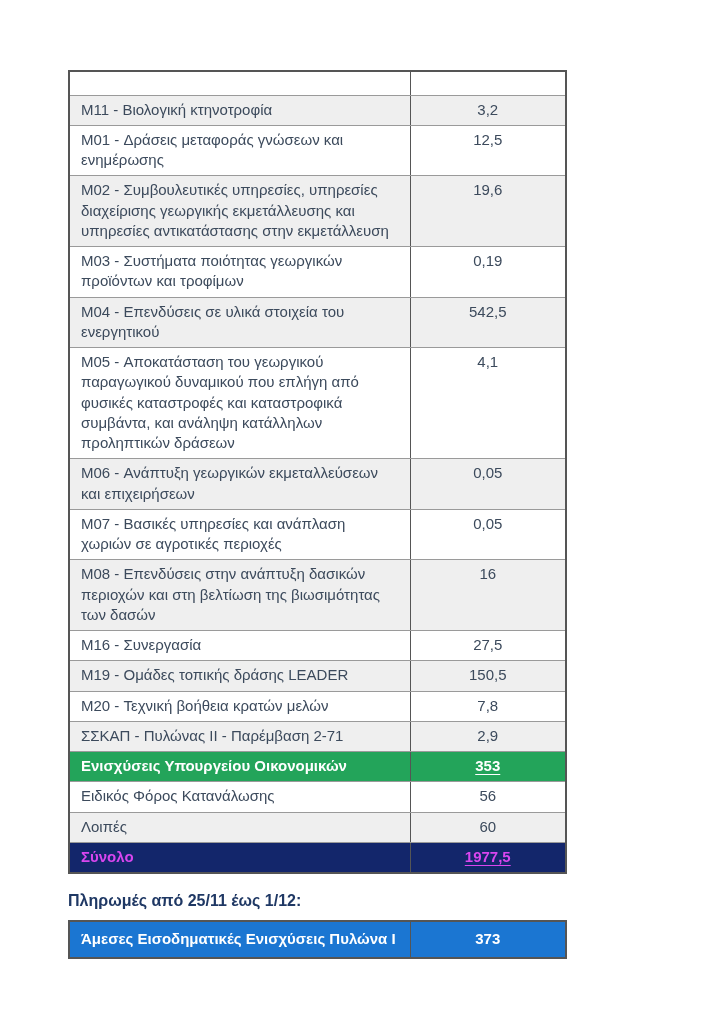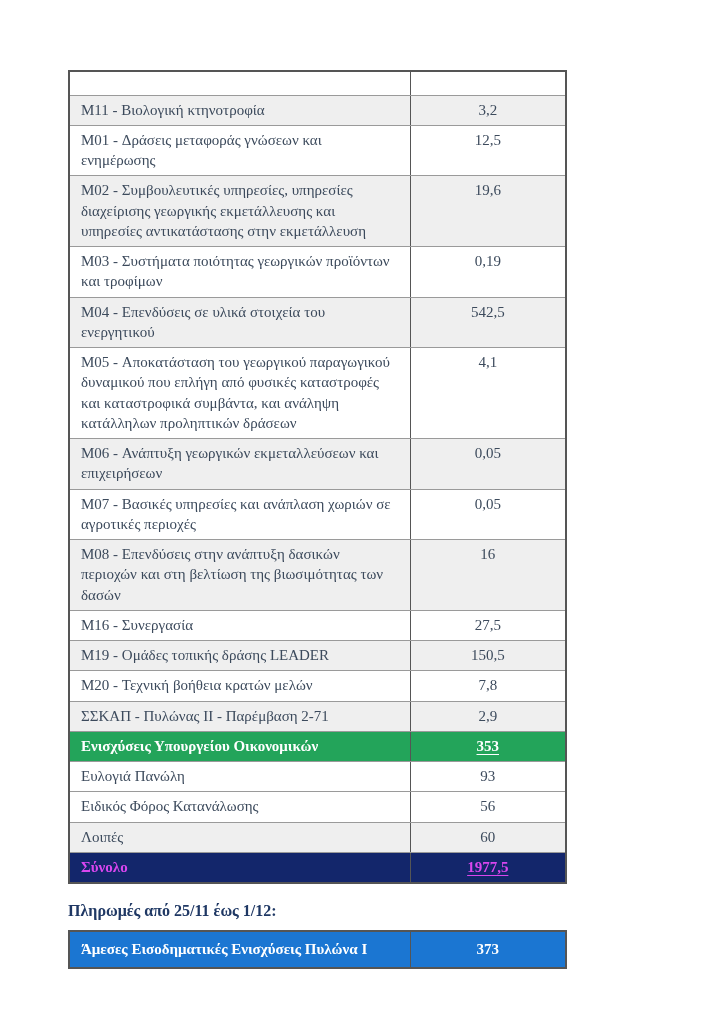--- a/index.html
+++ b/index.html
@@ -20,21 +20,20 @@
     padding: 0;
     background: var(--page-bg);
     font-family: "Liberation Sans", "DejaVu Sans", sans-serif;
   }
   .page {
     width: 724px;
     height: 1024px;
     background: var(--page-bg);
     padding: 70px 0 0 68px;
     overflow: hidden;
-    font-family: Liberation Serif, serif;
   }
   table.budget {
     width: 497px;
     border-collapse: collapse;
     table-layout: fixed;
     border: 2px solid var(--border-dark);
     color: var(--text);
     font-size: 15px;
     line-height: 1.35;
   }
@@ -144,24 +143,20 @@
       </tr>
       <tr class="r-gray">
         <td class="c1">ΣΣΚΑΠ - Πυλώνας II - Παρέμβαση 2-71</td>
         <td class="c2">2,9</td>
       </tr>
       <tr class="r-green">
         <td class="c1">Ενισχύσεις Υπουργείου Οικονομικών</td>
         <td class="c2">353</td>
       </tr>
       <tr class="r-white">
-        <td class="c1">Ευλογιά Πανώλη</td>
-        <td class="c2">93</td>
-      </tr>
-      <tr class="r-white">
         <td class="c1">Ειδικός Φόρος Κατανάλωσης</td>
         <td class="c2">56</td>
       </tr>
       <tr class="r-gray">
         <td class="c1">Λοιπές</td>
         <td class="c2">60</td>
       </tr>
       <tr class="r-navy">
         <td class="c1">Σύνολο</td>
         <td class="c2">1977,5</td>

